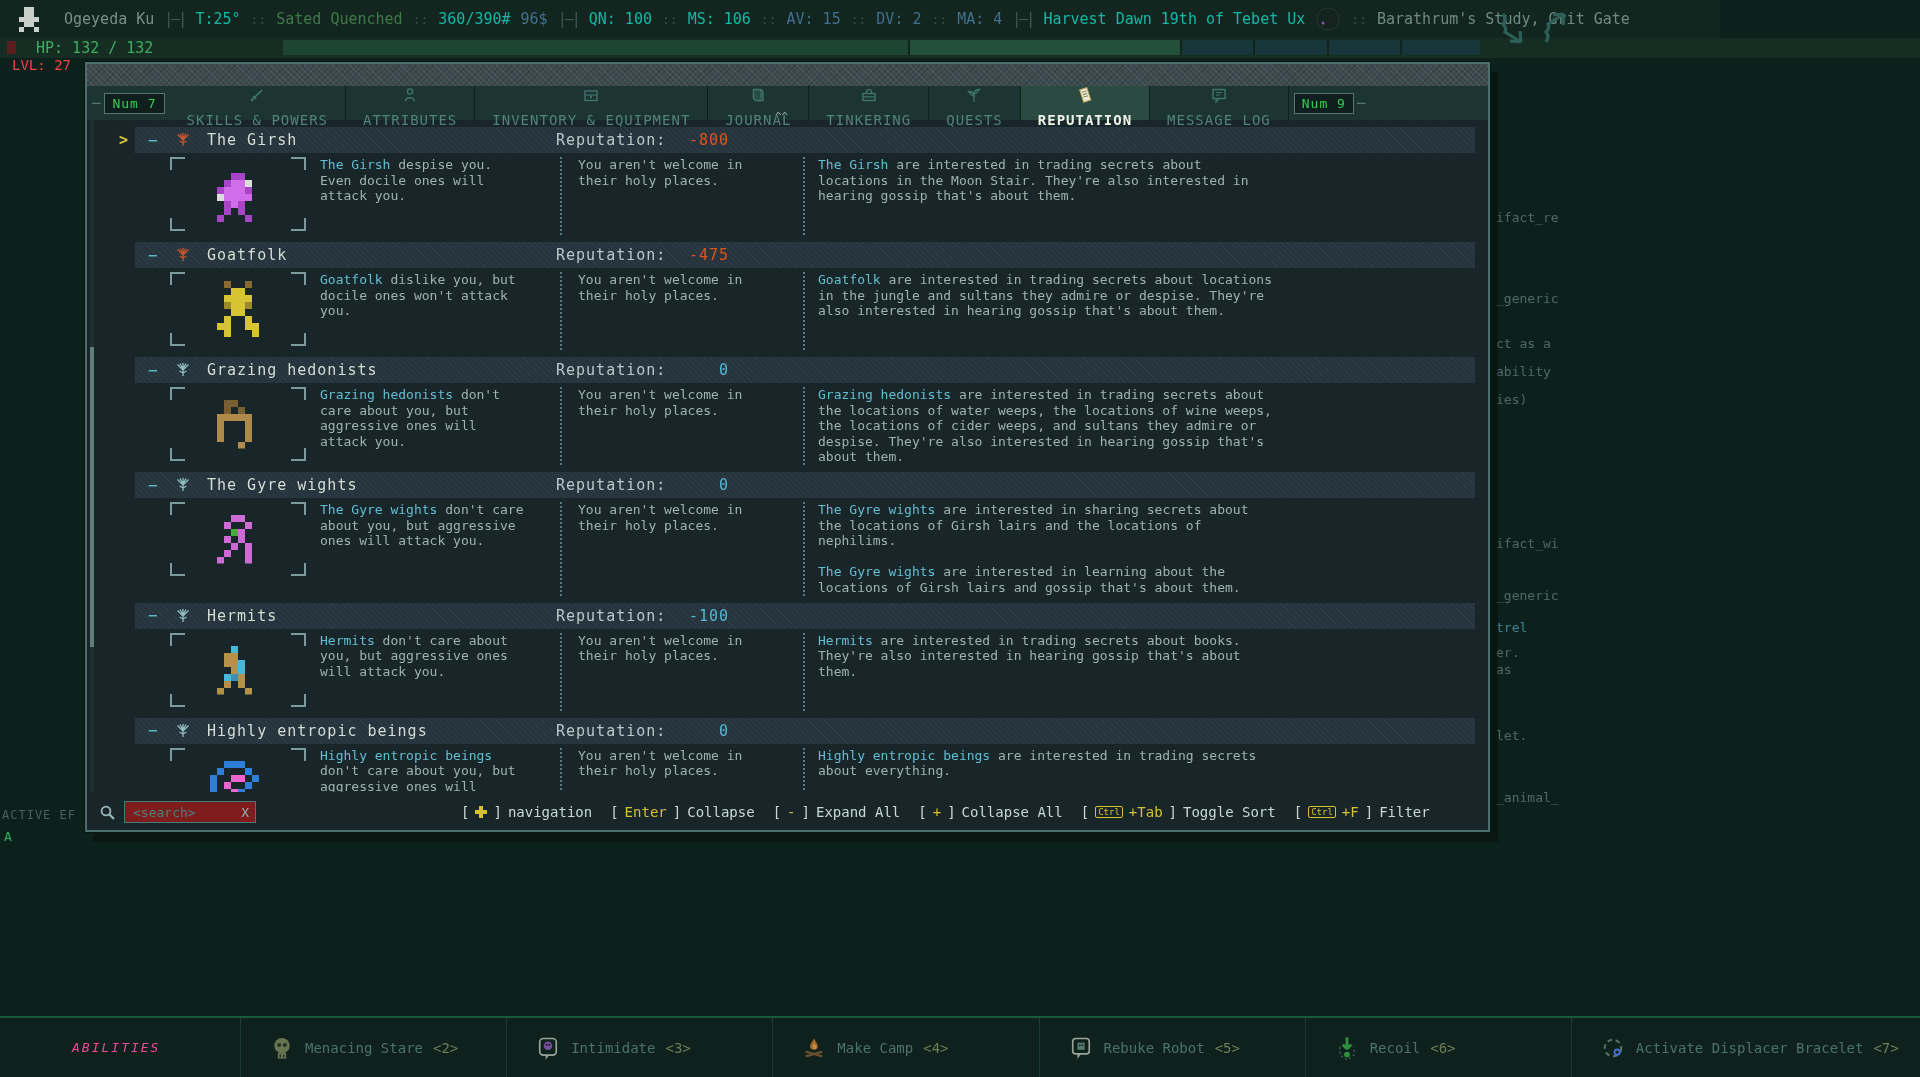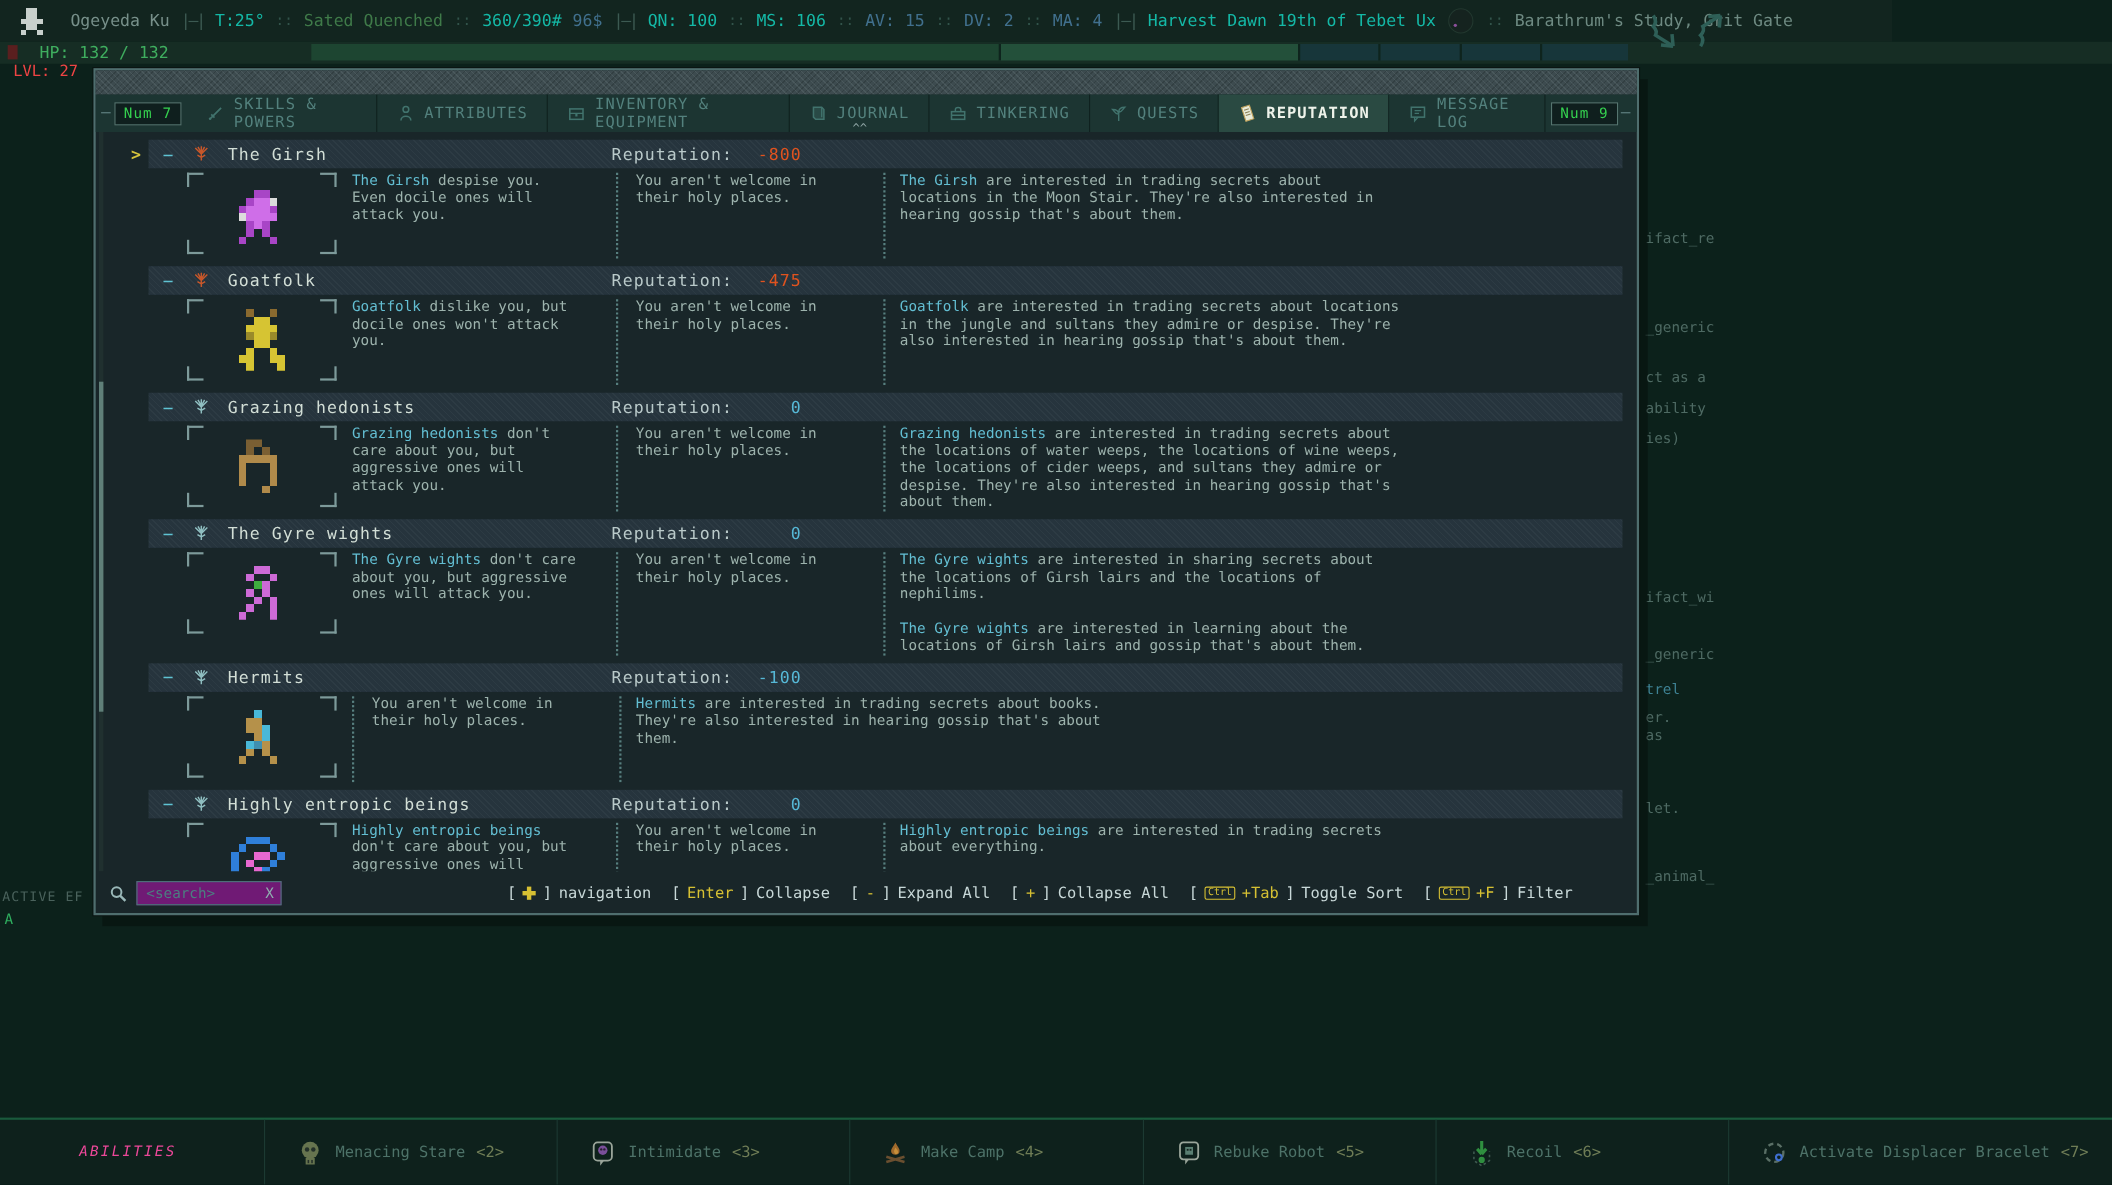--- a/index.html
+++ b/index.html
@@ -32,21 +32,21 @@
   .corner-arrow{position:absolute;top:8px;}
   
   .modal{position:absolute;left:85px;top:62px;width:1405px;height:770px;box-sizing:border-box;
     background:#192629;border:2px solid #4f6e6e;box-shadow:0 0 0 1px #0a1512,8px 10px 0 rgba(0,0,0,.30);}
   .tabstrip{position:absolute;left:0;top:0;right:0;height:22px;background:#3d4b4f;
     background-image:repeating-linear-gradient(45deg,rgba(190,210,210,.10) 0 1px,transparent 1px 4px),
                      repeating-linear-gradient(-45deg,rgba(20,30,30,.25) 0 1px,transparent 1px 4px);}
   .tabbar{position:absolute;left:0;top:22px;right:0;height:34px;background:#1c3532;
     display:flex;align-items:stretch;font-size:14px;letter-spacing:1px;}
   .tab{display:flex;align-items:center;gap:8px;padding:0 17px;color:#53817d;
-    border-right:1px solid #0f211f;cursor:default;}
+    border-right:1px solid #0f211f;cursor:default;flex-direction:column;}
   .tab.active{background:#2a4a42;color:#eef3ea;font-weight:bold;}
   .numkey-wrap{display:flex;align-items:center;padding:0 5px;color:#5a7a7a;gap:3px;}
   .numkey{border:1px solid #55756f;background:#0f1f1e;color:#35d04f;font-size:13px;
     padding:2px 7px;white-space:nowrap;}
   
   .content{position:absolute;left:0;top:56px;right:0;height:672px;overflow:hidden;padding-top:7px;box-sizing:border-box;}
   .scroll-track{position:absolute;left:3px;top:56px;width:4px;height:672px;background:#20302f;}
   .scroll-thumb{position:absolute;left:3px;top:283px;width:4px;height:300px;background:#5f7f78;}
   .scroll-hint{position:absolute;left:688px;top:46px;font-size:11px;color:#8fa5a5;letter-spacing:0;}
   .faction{margin-bottom:7px;}
@@ -73,21 +73,21 @@
   .frame svg{position:absolute;left:50%;top:50%;transform:translate(-50%,-50%);}
   .col-standing{width:240px;flex:none;white-space:pre-line;color:#9db3ad;}
   .col-holy{width:212px;flex:none;margin-left:16px;margin-right:13px;white-space:pre-line;color:#9db3ad;}
   .col-interests{flex:1;margin-left:13px;margin-right:20px;white-space:pre-line;color:#9db3ad;}
   .vsep{flex:none;width:0;border-left:2px dotted #577f7f;align-self:stretch;}
   
   .bottombar{position:absolute;left:0;right:0;top:730px;height:36px;display:flex;align-items:center;
     padding:0 12px;box-sizing:border-box;font-size:14px;color:#c8d8d8;}
   .searchwrap{display:flex;align-items:center;gap:8px;}
   .searchbox{display:flex;align-items:center;width:132px;height:22px;border:1px solid #49787a;
-    background:#701a75;padding:0 6px;box-sizing:border-box;}
+    background:#7f1d1d;padding:0 6px;box-sizing:border-box;}
   .searchbox input{flex:1;min-width:0;background:transparent;border:none;outline:none;
     font-family:"DejaVu Sans Mono",monospace;font-size:13px;color:#8fb3b3;}
   .searchbox input::placeholder{color:#4b7f80;}
   .search-x{color:#8fb0b0;font-size:13px;margin-left:4px;cursor:default;}
   .hints{display:flex;gap:18px;margin-left:205px;white-space:nowrap;align-items:center;}
   .hint{display:flex;align-items:center;gap:6px;}
   .hint .brk{color:#c8d8d8;}
   .hint .key{color:#d6c033;}
   .kbd-ctrl{display:inline-block;border:1px solid #d6c033;color:#d6c033;font-size:9px;
     padding:0 2px;border-radius:2px;vertical-align:1px;}
@@ -543,20 +543,23 @@
                   <rect x="14" y="28" width="7" height="7" fill="#49b8d8"></rect>
                   <rect x="21" y="28" width="7" height="7" fill="#3f8fb0"></rect>
                   <rect x="28" y="28" width="7" height="7" fill="#b5914a"></rect>
                   <rect x="14" y="35" width="7" height="7" fill="#b5914a"></rect>
                   <rect x="28" y="35" width="7" height="7" fill="#b5914a"></rect>
                   <rect x="7" y="42" width="7" height="7" fill="#b5914a"></rect>
                   <rect x="35" y="42" width="7" height="7" fill="#b5914a"></rect>
                 </svg>
               </div>
             </div>
+            <div class="col-standing"><span class="fname">Hermits</span><span> don't care about
+you, but aggressive ones
+will attack you.</span></div>
             <div class="vsep"></div>
             <div class="col-holy">You aren't welcome in
 their holy places.</div>
             <div class="vsep"></div>
             <div class="col-interests"><span class="fname">Hermits</span><span> are interested in trading secrets about books.
 They're also interested in hearing gossip that's about
 them.</span></div>
           </div>
         </section>
         <section class="faction">

